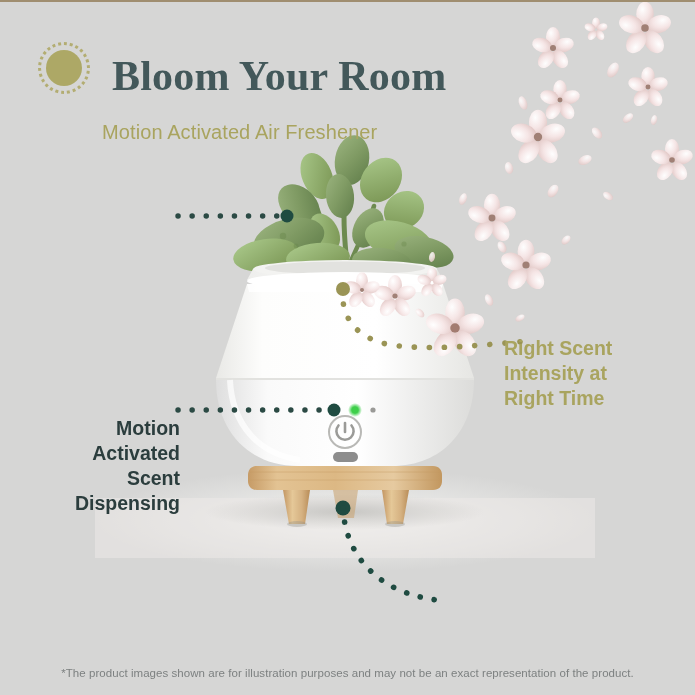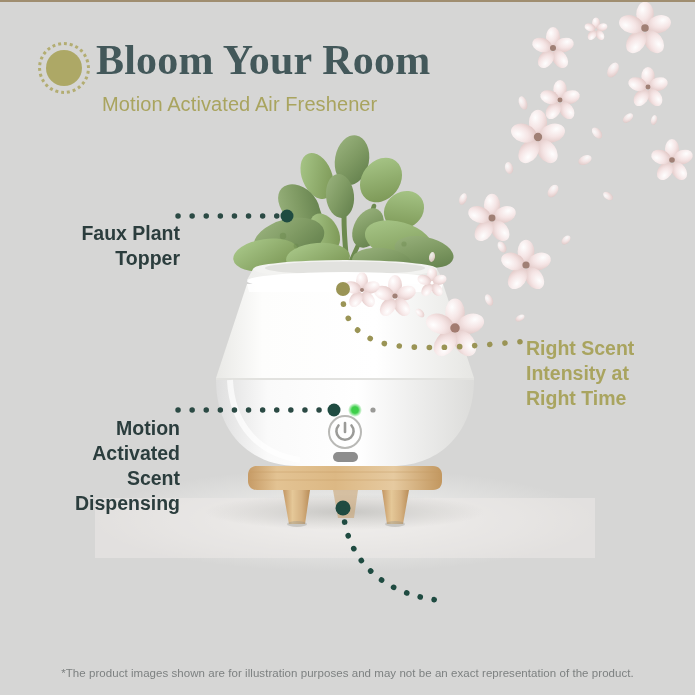--- a/index.html
+++ b/index.html
@@ -22,21 +22,21 @@
     border:3px dotted #b3ad72;box-sizing:border-box;
   }
   .brandmark .disc{
     position:absolute;left:8px;top:8px;width:36px;height:36px;border-radius:50%;
     background:#adA866;
   }
   .titles{position:absolute;left:58px;top:0;white-space:nowrap;}
   .title{
     font-family:"Liberation Serif", serif;
     font-weight:bold;font-size:42px;line-height:48px;
-    color:#43585a;letter-spacing:.2px;margin:0;
+    color:#43585a;letter-spacing:.2px;margin:16px;
   }
   .subtitle{
     font-family:"Liberation Sans", sans-serif;
     font-weight:normal;font-size:20px;line-height:32px;
     color:#a9a45f;margin:4px 0 0 6px;letter-spacing:.1px;
   }
 
   
   #product{position:absolute;left:0;top:0;width:695px;height:695px;z-index:8;}
 
@@ -46,21 +46,21 @@
     font-weight:bold;font-size:19.5px;line-height:25px;
     font-family:"Liberation Sans", sans-serif;
   }
   .c-dark .txt{color:#2b3d3d;}
   .c-olive .txt{color:#a9a45f;}
   .ta-r{text-align:right;}
   .ta-l{text-align:left;}
 
   #co-faux{left:30px;top:203px;width:150px;}
   #co-motion{left:20px;top:398px;width:160px;}
-  #co-right{left:526px;top:318px;width:155px;}
+  #co-right{left:504px;top:318px;width:155px;}
   #co-night{left:443px;top:578px;width:180px;}
 
   
   #leaders{position:absolute;left:0;top:0;width:695px;height:695px;z-index:21;}
 
   
   .footer{
     position:absolute;left:0;bottom:14px;width:695px;text-align:center;z-index:25;
   }
   .footer .ftxt{
@@ -383,24 +383,20 @@
     <div class="brandmark">
       <div class="ring"></div>
       <div class="disc"></div>
     </div>
     <div class="titles">
       <h1 class="title">Bloom Your Room</h1>
       <div class="subtitle">Motion Activated Air Freshener</div>
     </div>
   </div>
 
-  <div class="callout c-dark ta-r" id="co-faux">
-    <div class="txt">Faux Plant
-Topper</div>
-  </div>
 
   <div class="callout c-dark ta-r" id="co-motion">
     <div class="txt">Motion
 Activated
 Scent
 Dispensing</div>
   </div>
 
   <div class="callout c-olive ta-l" id="co-right">
     <div class="txt">Right Scent

